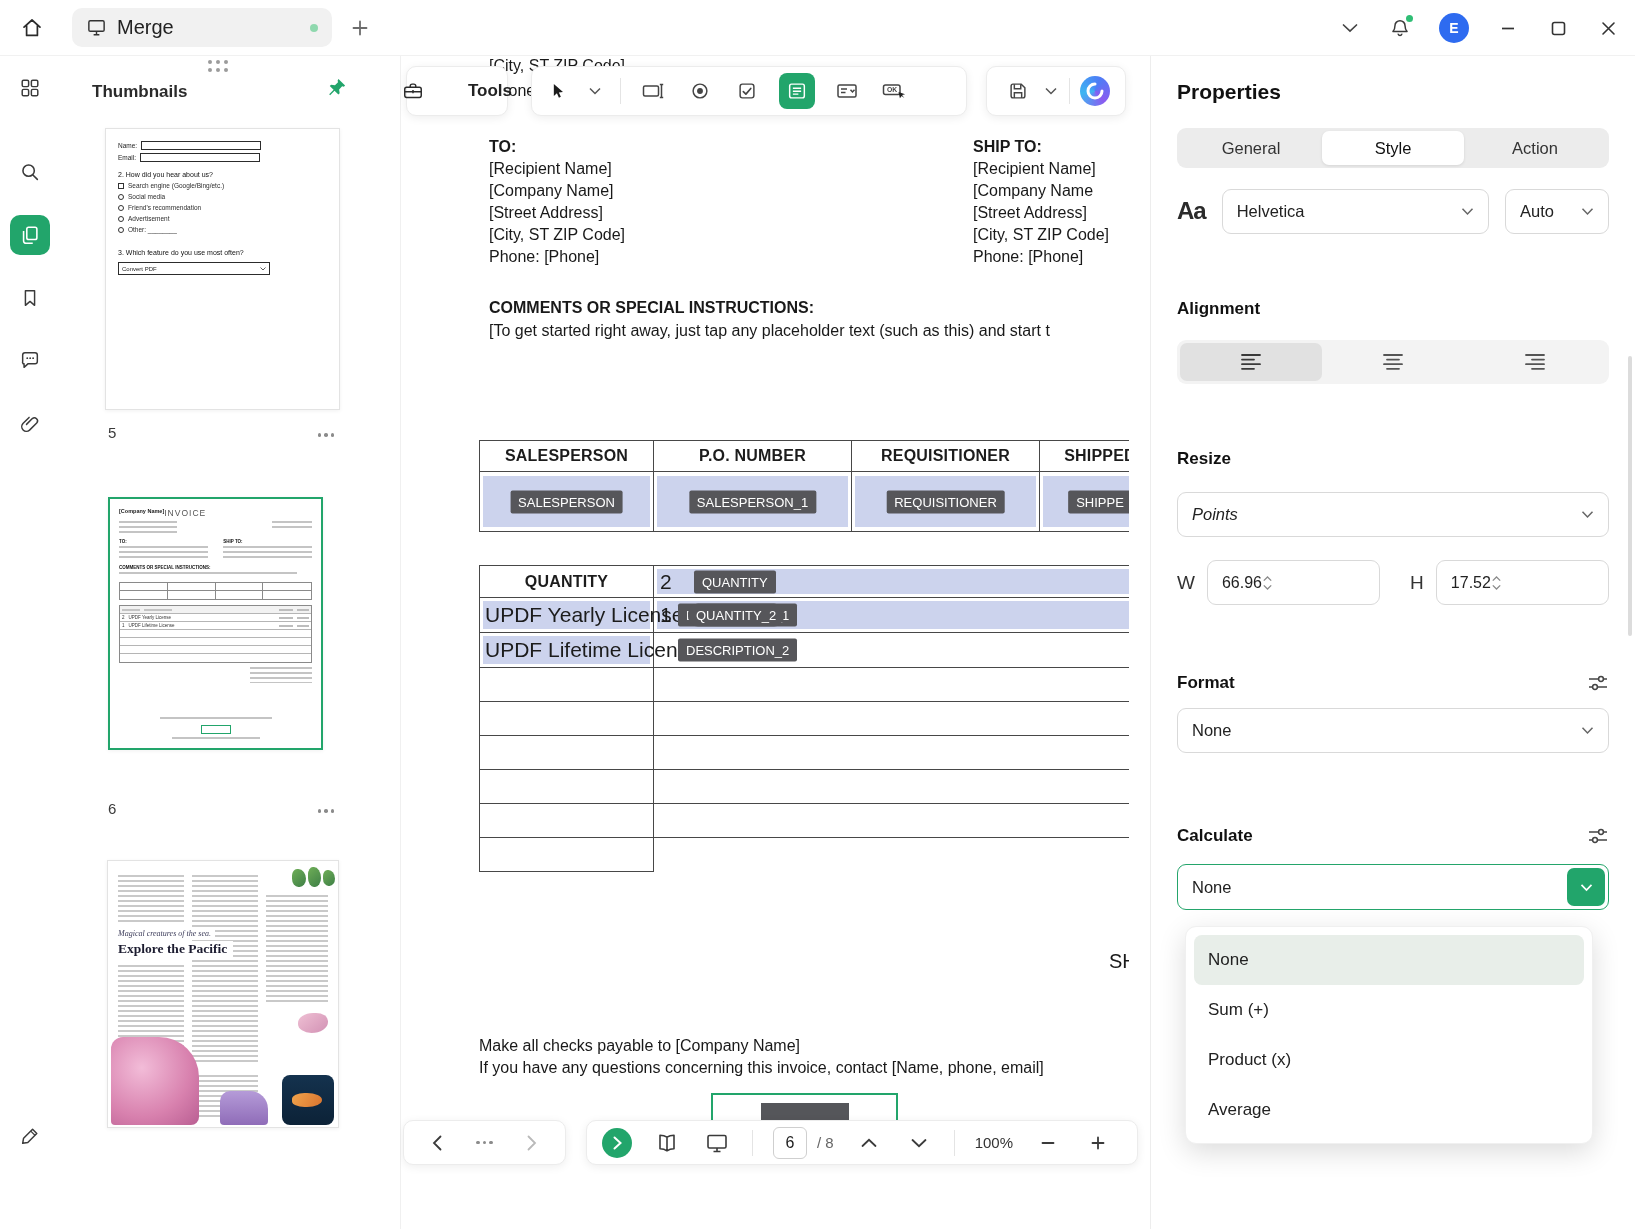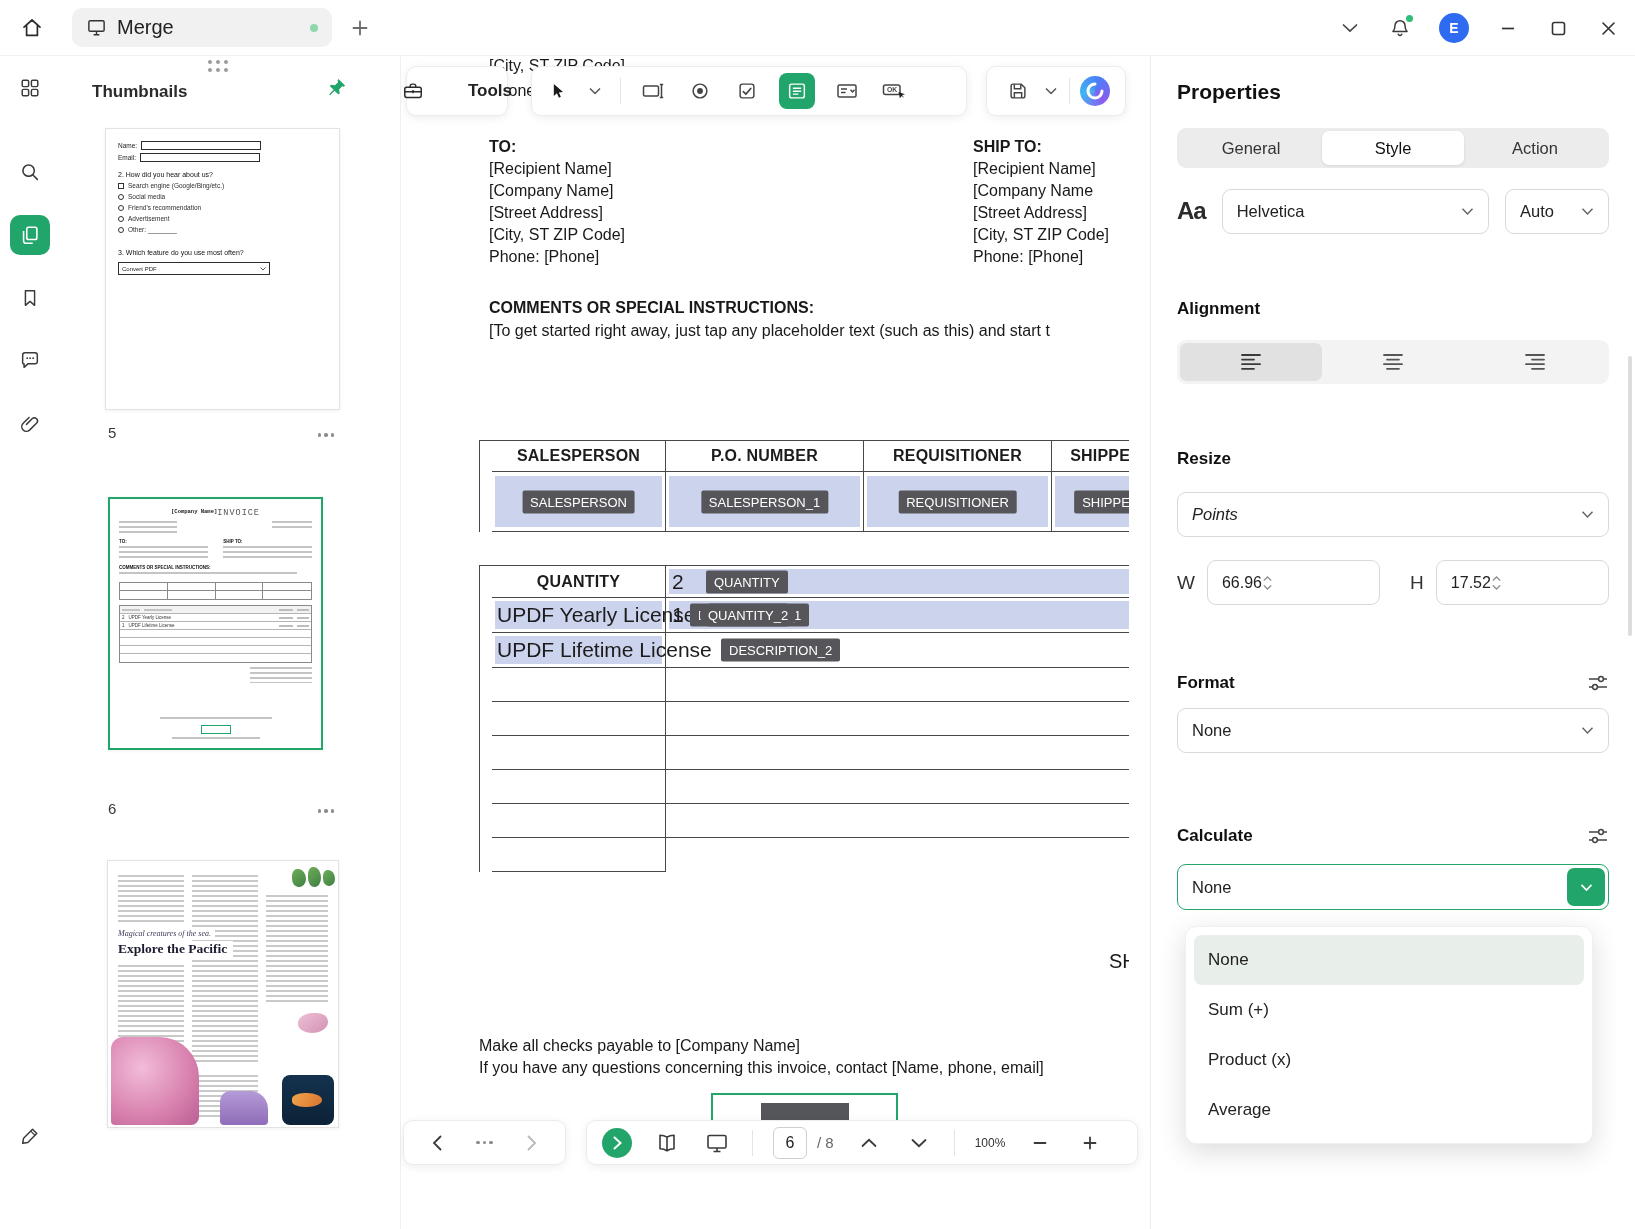--- a/index.html
+++ b/index.html
@@ -44,21 +44,21 @@
   .t5row { display:flex; align-items:center; gap:4px; font-size:6.5px; color:#222; margin-bottom:3px; }
   .t5box { width:120px; height:9px; border:1px solid #2c2c2c; }
   .t5q { font-size:7px; color:#111; margin-top:9px; }
   .opt { display:flex; align-items:center; gap:4px; font-size:6.5px; color:#2c2c2c; margin-top:4px; }
   .g-sq { width:6px; height:6px; border:1px solid #333; flex:0 0 auto; }
   .g-ci { width:6px; height:6px; border:1px solid #333; border-radius:50%; flex:0 0 auto; }
   .t5sel { margin-top:6px; width:152px; height:13px; border:1px solid #2c2c2c; display:flex; align-items:center; justify-content:space-between; padding:0 3px; font-size:6px; color:#222; }
 
   
   .t6 { padding:9px 9px; font-size:5px; color:#333; position:relative; height:100%; }
-  .t6-head { display:flex; justify-content:center; align-items:flex-start;font-family:Liberation Mono, monospace; }
+  .t6-head { display:flex; justify-content:flex-start; align-items:flex-start; }
   .t6-co { font-size:5.5px; font-weight:bold; color:#222; }
   .t6-inv { font-size:8.5px; color:#555; letter-spacing:1px; }
   .glines { background:repeating-linear-gradient(#c4c4c4 0 2px, transparent 2px 5px); }
   .t6-sub { display:flex; justify-content:space-between; margin-top:3px; }
   .t6-cols { display:flex; justify-content:space-between; margin-top:6px; }
   .t6-h { font-size:4.5px; font-weight:bold; color:#111; margin-bottom:2px; }
   .t6-comments { margin-top:5px; }
   .t6-tableA { margin-top:5px; border:1px solid #8a8a8a; display:grid; grid-template-columns:1fr 1fr 1fr 1fr; }
   .t6-tableA i { height:8px; border-right:1px solid #8a8a8a; border-bottom:1px solid #8a8a8a; display:block; }
   .t6-tableA i:nth-child(4n) { border-right:none; }
@@ -85,21 +85,21 @@
   .t7-blob { position:absolute; border-radius:50% 40% 55% 45%; background:linear-gradient(140deg,#efc0d4,#d291b4); }
 
   
   .main { position:absolute; top:56px; left:400px; width:750px; bottom:0; background:#fff; border-left:1px solid #f0f0f0; }
   .doc { position:absolute; left:0; top:0; width:728px; height:100%; overflow:hidden; z-index:1; }
   .dtxt { position:absolute; font-size:16px; color:#191919; white-space:nowrap; }
   .dblock { position:absolute; font-size:16px; line-height:22px; color:#191919; white-space:nowrap; }
   .dblock b { display:block; font-weight:bold; }
   .dhead { font-weight:bold; }
 
-  .ptable { position:absolute; left:78px; width:682px; display:grid; border-top:1px solid #474747; border-left:1px solid #474747; z-index:2;padding-left:12px; }
+  .ptable { position:absolute; left:78px; width:682px; display:grid; border-top:1px solid #474747; border-left:1px solid #474747; z-index:2; }
   .pcell { position:relative; border-right:1px solid #474747; border-bottom:1px solid #474747; display:flex; align-items:center; justify-content:center; overflow:visible; }
   .pcell.hdr { font-size:16px; font-weight:bold; letter-spacing:.2px; }
   .ffill { position:absolute; left:3px; right:3px; top:4px; bottom:4px; background:#ccd3ed; z-index:1; }
   .badge { position:absolute; background:#56565A; color:#fff; font-size:13px; line-height:1; padding:5px 8px; border-radius:2px; white-space:nowrap; z-index:3; }
   .badge.ctr { left:50%; top:50%; transform:translate(-50%,-50%); }
   .cellnum { position:absolute; left:6px; top:50%; transform:translateY(-50%); font-size:21px; z-index:2; }
   .celltxt { position:absolute; left:5px; top:50%; transform:translateY(-50%); font-size:21px; z-index:2; white-space:nowrap; }
   .vbadge { top:50%; transform:translateY(-50%); }
 
   .selbox { position:absolute; left:310px; top:1037px; width:187px; height:70px; border:2px solid #22A56B; z-index:2; }
@@ -115,21 +115,21 @@
   .ticon { display:flex; align-items:center; justify-content:center; width:30px; height:34px; flex:0 0 auto; }
   .ticon.active { background:#22A56B; border-radius:8px; width:36px; height:36px; }
   .ai-badge { width:30px; height:30px; border-radius:50%; background:conic-gradient(from 20deg,#4e7cf6,#8a5cf0,#3db6f2,#4e7cf6); position:relative; }
   .ai-badge svg { position:absolute; left:0; top:0; }
 
   .nav-a { left:2px; top:1064px; width:163px; height:45px; padding:0 18px; justify-content:space-between; }
   .nav-b { left:185px; top:1064px; width:552px; height:45px; padding:0 15px; gap:20px; }
   .gcirc { width:30px; height:30px; border-radius:50%; background:#22A56B; display:flex; align-items:center; justify-content:center; flex:0 0 auto; }
   .pagebox { width:34px; height:32px; border:1px solid #cfcfcf; border-radius:6px; display:flex; align-items:center; justify-content:center; font-size:16px; color:#222; flex:0 0 auto; }
   .ptotal { font-size:15px; color:#666; margin-left:-10px; }
-  .zoom { font-size:12px; color:#333; }
+  .zoom { font-size:15px; color:#333; }
 
   
   .props { position:absolute; top:56px; left:1150px; width:485px; bottom:0; background:#fff; border-left:1px solid #ededed; z-index:10; }
   .pp-title { position:absolute; left:26px; top:24px; font-size:21px; font-weight:bold; color:#111; }
   .pp-tabs { position:absolute; left:26px; right:26px; top:72px; height:40px; background:#ececec; border-radius:9px; display:flex; padding:3px; }
   .pp-tab { flex:1; display:flex; align-items:center; justify-content:center; font-size:16.5px; color:#333; border-radius:7px; }
   .pp-tab.active { background:#fff; box-shadow:0 1px 3px rgba(0,0,0,.10); font-weight:500; color:#111; }
   .pp-fontrow { position:absolute; left:26px; right:26px; top:132px; height:46px; display:flex; align-items:center; gap:16px; }
   .pp-aa { font-size:24px; font-weight:bold; color:#2b2b2b; letter-spacing:-1px; }
   .sel { height:45px; border:1px solid #d9d9d9; border-radius:9px; display:flex; align-items:center; padding:0 14px; font-size:16.5px; color:#222; background:#fff; }
@@ -515,21 +515,21 @@
         </div>
 
         <div class="pcell">
           <span class="ffill" style="top:3px;bottom:3px;"></span>
           <span class="cellnum">1</span>
           <span class="badge vbadge" style="left:34px;border-radius:10px;">QUANTITY_2</span>
         </div>
         <div class="pcell">
           <span class="ffill" style="top:3px;bottom:3px;"></span>
           <span class="celltxt">UPDF Lifetime License</span>
-          <span class="badge vbadge" style="left:198px;margin-left:31px;">DESCRIPTION_2</span>
+          <span class="badge vbadge" style="left:198px;">DESCRIPTION_2</span>
         </div>
 
         <div class="pcell"></div>
           <div class="pcell"></div>
         <div class="pcell"></div>
           <div class="pcell"></div>
         <div class="pcell"></div>
           <div class="pcell"></div>
         <div class="pcell"></div>
           <div class="pcell"></div>

